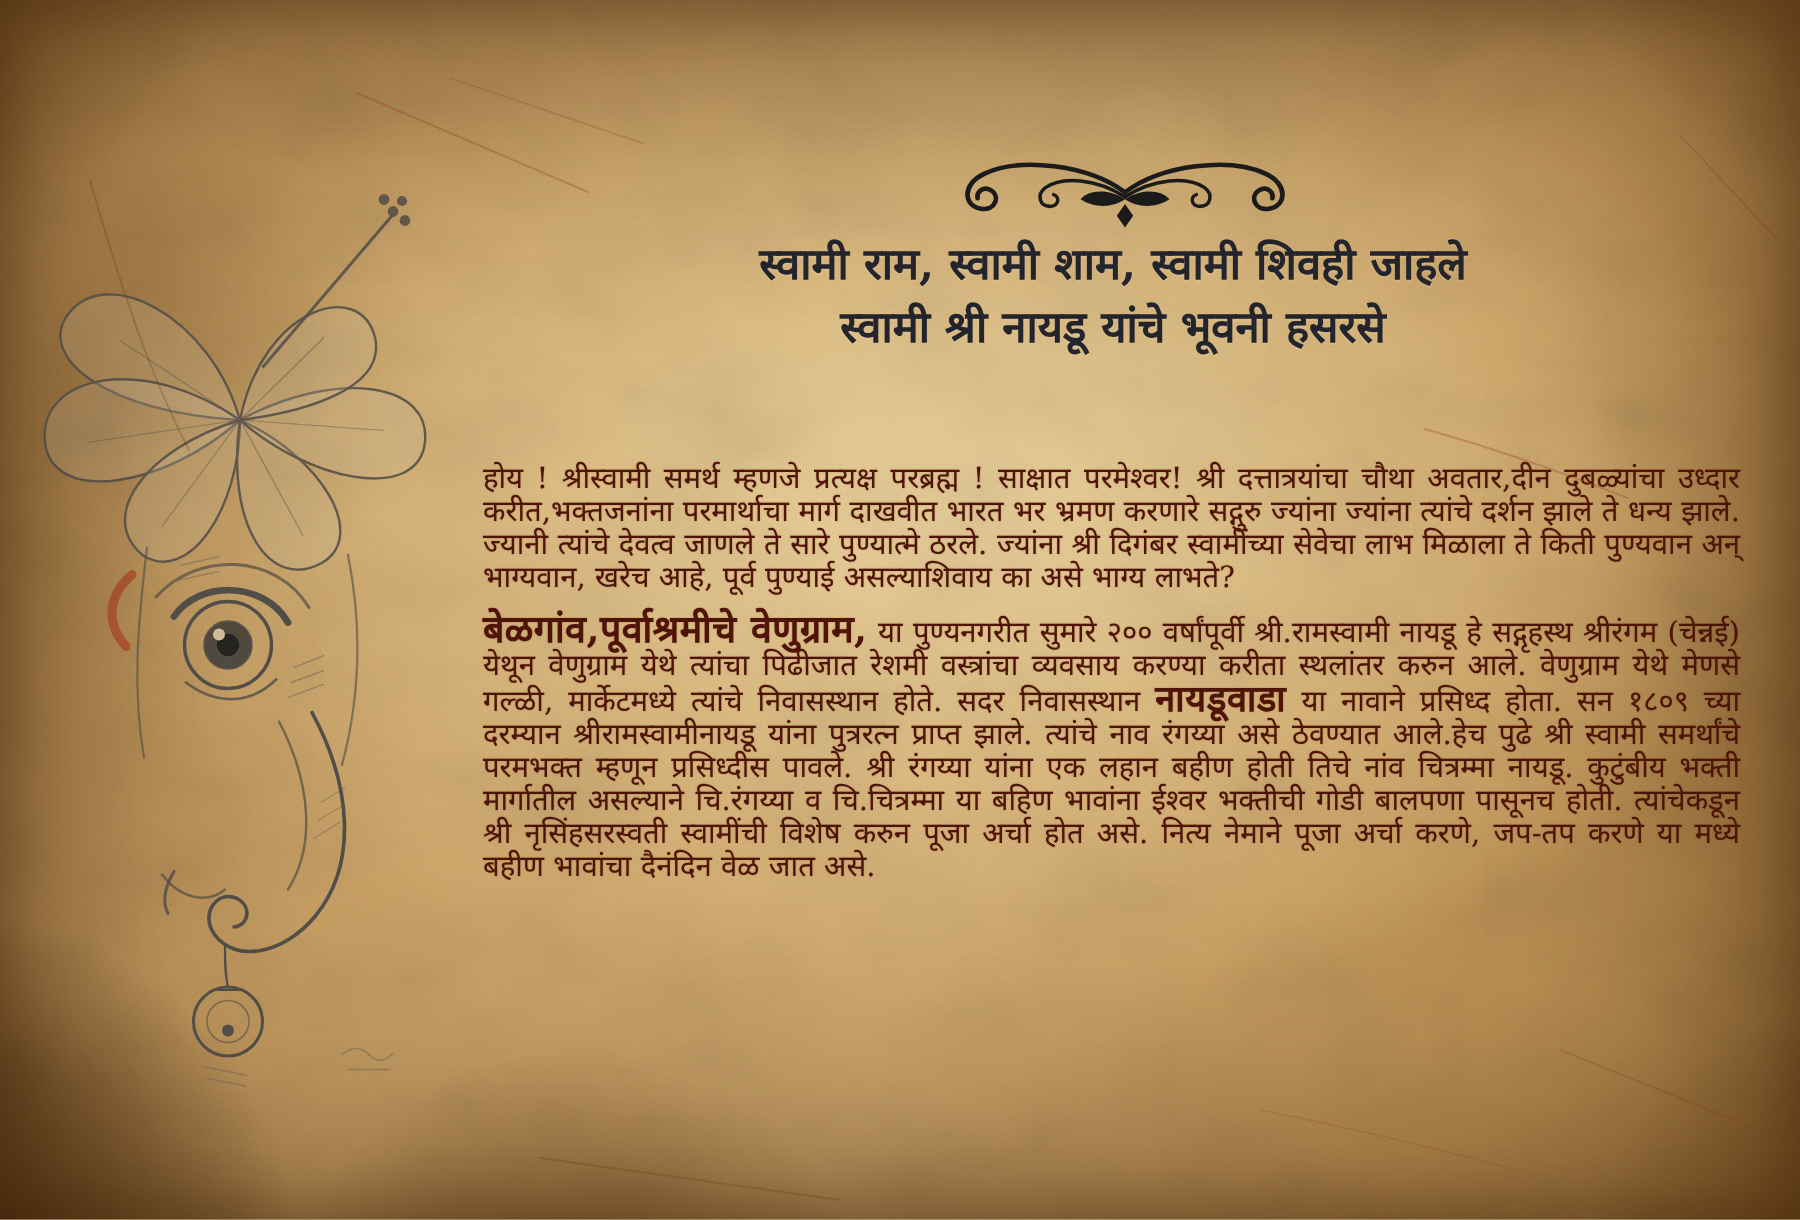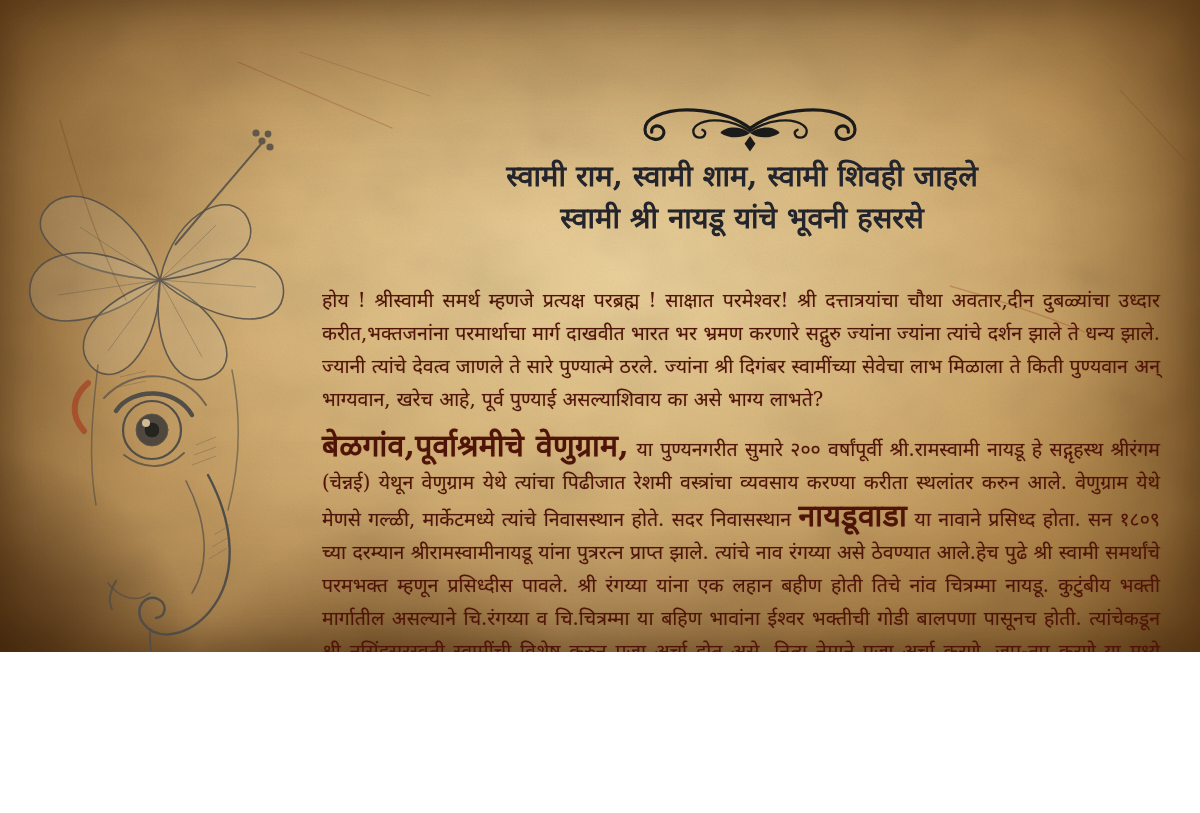--- a/index.html
+++ b/index.html
@@ -1,46 +1,46 @@
 <!DOCTYPE html>
 <html><head>
 <meta charset="utf-8">
 <style>
   html,body{margin:0;padding:0;}
   body{width:1200px;height:813px;overflow:hidden;font-family:"DejaVu Sans",sans-serif;}
   .page{
-    position:relative;width:1200px;height:652px;overflow:hidden;
+    position:relative;width:1200px;height:813px;overflow:hidden;
     background-color:#c49a5e;
     background-image:
       radial-gradient(ellipse 760px 430px at 52% 42%, rgba(243,219,166,.85) 0%, rgba(228,196,135,.45) 55%, rgba(0,0,0,0) 78%),
       radial-gradient(circle 320px at -2% 103%, rgba(58,29,7,.92) 0%, rgba(0,0,0,0) 70%),
       radial-gradient(circle 280px at 32% 110%, rgba(92,54,18,.55) 0%, rgba(0,0,0,0) 70%),
       radial-gradient(circle 260px at 103% 105%, rgba(84,47,14,.62) 0%, rgba(0,0,0,0) 70%),
       radial-gradient(circle 240px at 102% -5%, rgba(104,62,20,.55) 0%, rgba(0,0,0,0) 70%),
       radial-gradient(circle 280px at -4% -6%, rgba(92,53,16,.62) 0%, rgba(0,0,0,0) 70%),
       radial-gradient(circle 200px at 12% 30%, rgba(110,70,28,.30) 0%, rgba(0,0,0,0) 70%),
       linear-gradient(105deg,#b58b51 0%,#cda468 30%,#d2ab70 55%,#c39759 80%,#a87e44 100%);
     box-shadow: inset 0 0 150px 32px rgba(70,38,8,.55), inset 0 0 34px 9px rgba(60,30,5,.35);
   }
   .texture{position:absolute;left:0;top:0;pointer-events:none;}
   .ganesha{position:absolute;left:0;top:115px;pointer-events:none;}
   .flourish{position:absolute;left:633px;top:104px;width:234px;height:50px;}
   .heading{position:absolute;left:322px;top:155px;width:840px;text-align:center;
     font-family:"DejaVu Serif","Liberation Serif",serif;
     color:#24252d;font-weight:bold;font-size:29px;line-height:42px;
     text-shadow:0 1px 0 rgba(235,210,160,.35);}
   .heading .h-line{white-space:nowrap;}
-  .body-text{position:absolute;left:322px;top:284px;width:838px;
+  .body-text{position:absolute;left:322px;top:308px;width:838px;
     font-family:"DejaVu Serif","Liberation Serif",serif;
-    color:#521407;font-size:19.5px;line-height:33px;text-align:justify;
+    color:#521407;font-size:19.5px;line-height:22px;text-align:justify;
     text-shadow:0 0 1px rgba(90,25,8,.35);}
   .body-text p{margin:0;}
   .body-text p.para-3{margin-top:13px;}
-  .lead-bold{font-size:30px;font-weight:bold;letter-spacing:.3px;}
-  .big-name{font-size:30px;font-weight:bold;letter-spacing:.5px;}
+  .lead-bold{font-size:25px;font-weight:bold;letter-spacing:.3px;}
+  .big-name{font-size:24px;font-weight:bold;letter-spacing:.5px;}
   .scratches{position:absolute;left:0;top:0;pointer-events:none;}
 </style>
 </head>
 <body>
 
 <div class="page">
 
   <svg class="ganesha" width="330" height="615" viewBox="0 0 330 615">
     <g stroke="#56524b" fill="rgba(214,199,172,0.22)" stroke-width="1.6" opacity="0.88" stroke-linecap="round">
       <path d="M160,165 C140,95 70,60 45,95 C25,123 70,160 160,165 Z"></path>

